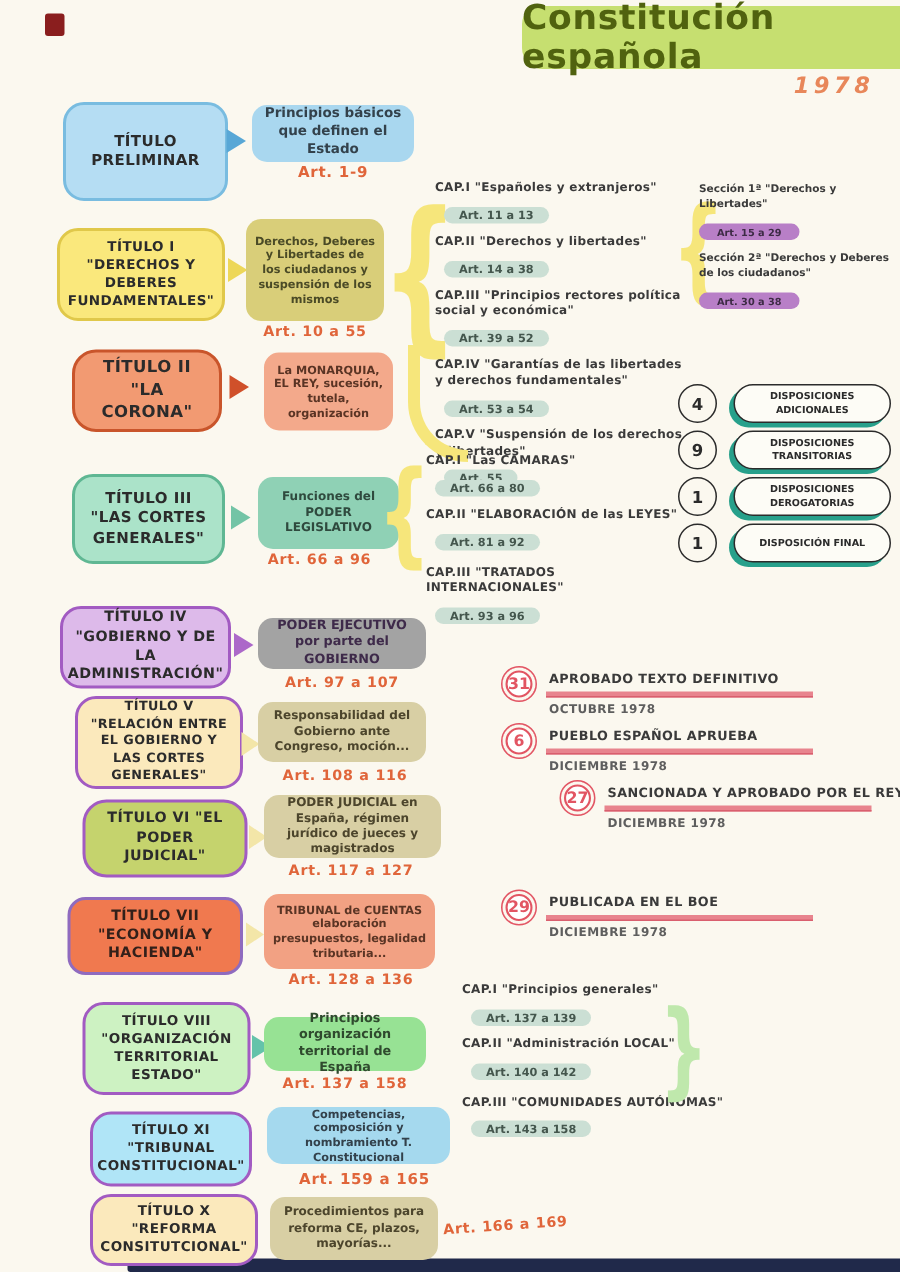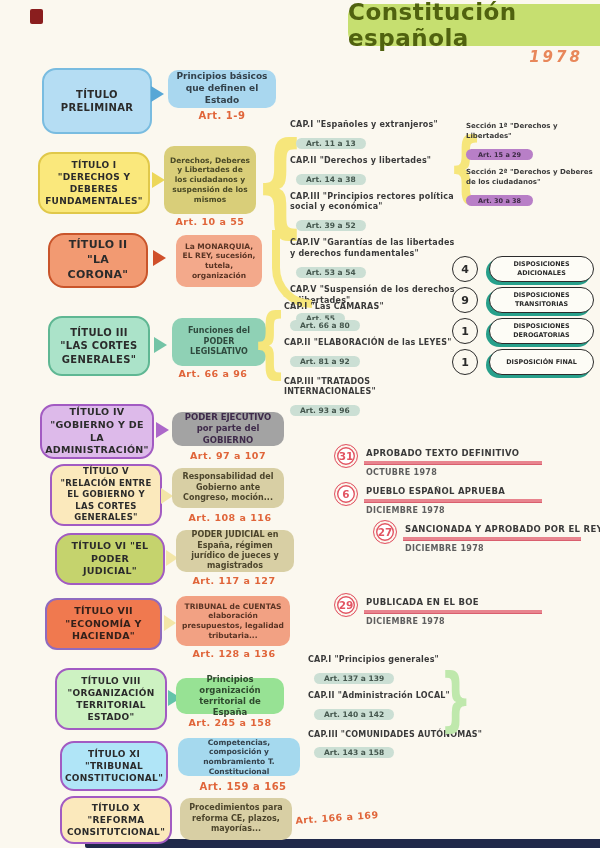--- a/index.html
+++ b/index.html
@@ -212,21 +212,21 @@
   <div class="art" style="left:184px;top:575px;width:100px;font-size:9.5px;">Art. 117 a 127</div>
 
   <div class="tbox" style="left:45px;top:598px;width:117px;height:52px;background:#F0794F;border:2px solid #8F6BBF;border-radius:12px;font-size:9.5px;color:#33201A;">TÍTULO VII "ECONOMÍA Y HACIENDA"</div>
   <div class="arr" style="left:164px;top:615px;border-left:12px solid #F3E6A8;"></div>
   <div class="hl" style="left:176px;top:596px;width:114px;height:50px;background:#F2A183;font-size:7.5px;color:#5A3424;">TRIBUNAL de CUENTAS elaboración presupuestos, legalidad tributaria...</div>
   <div class="art" style="left:184px;top:648px;width:100px;font-size:9.5px;">Art. 128 a 136</div>
 
   <div class="tbox" style="left:55px;top:668px;width:112px;height:62px;background:#CDF2C2;border:2px solid #A25BC2;font-size:9px;">TÍTULO VIII "ORGANIZACIÓN TERRITORIAL ESTADO"</div>
   <div class="arr" style="left:168px;top:690px;border-left:13px solid #64C3AA;"></div>
   <div class="hl" style="left:176px;top:678px;width:108px;height:36px;background:#97E294;font-size:8.5px;color:#2F4A2E;">Principios organización territorial de España</div>
-  <div class="art" style="left:180px;top:717px;width:100px;font-size:9.5px;">Art. 245 a 158</div>
+  <div class="art" style="left:180px;top:717px;width:100px;font-size:9.5px;">Art. 137 a 158</div>
 
   <div class="capgroup" style="left:308px;top:655px;width:175px;">
     <div class="cap-item">
       <div class="capname">CAP.I "Principios generales"</div>
       <span class="artpill">Art. 137 a 139</span>
     </div>
     <div class="cap-item">
       <div class="capname">CAP.II "Administración LOCAL"</div>
       <span class="artpill">Art. 140 a 142</span>
     </div>

